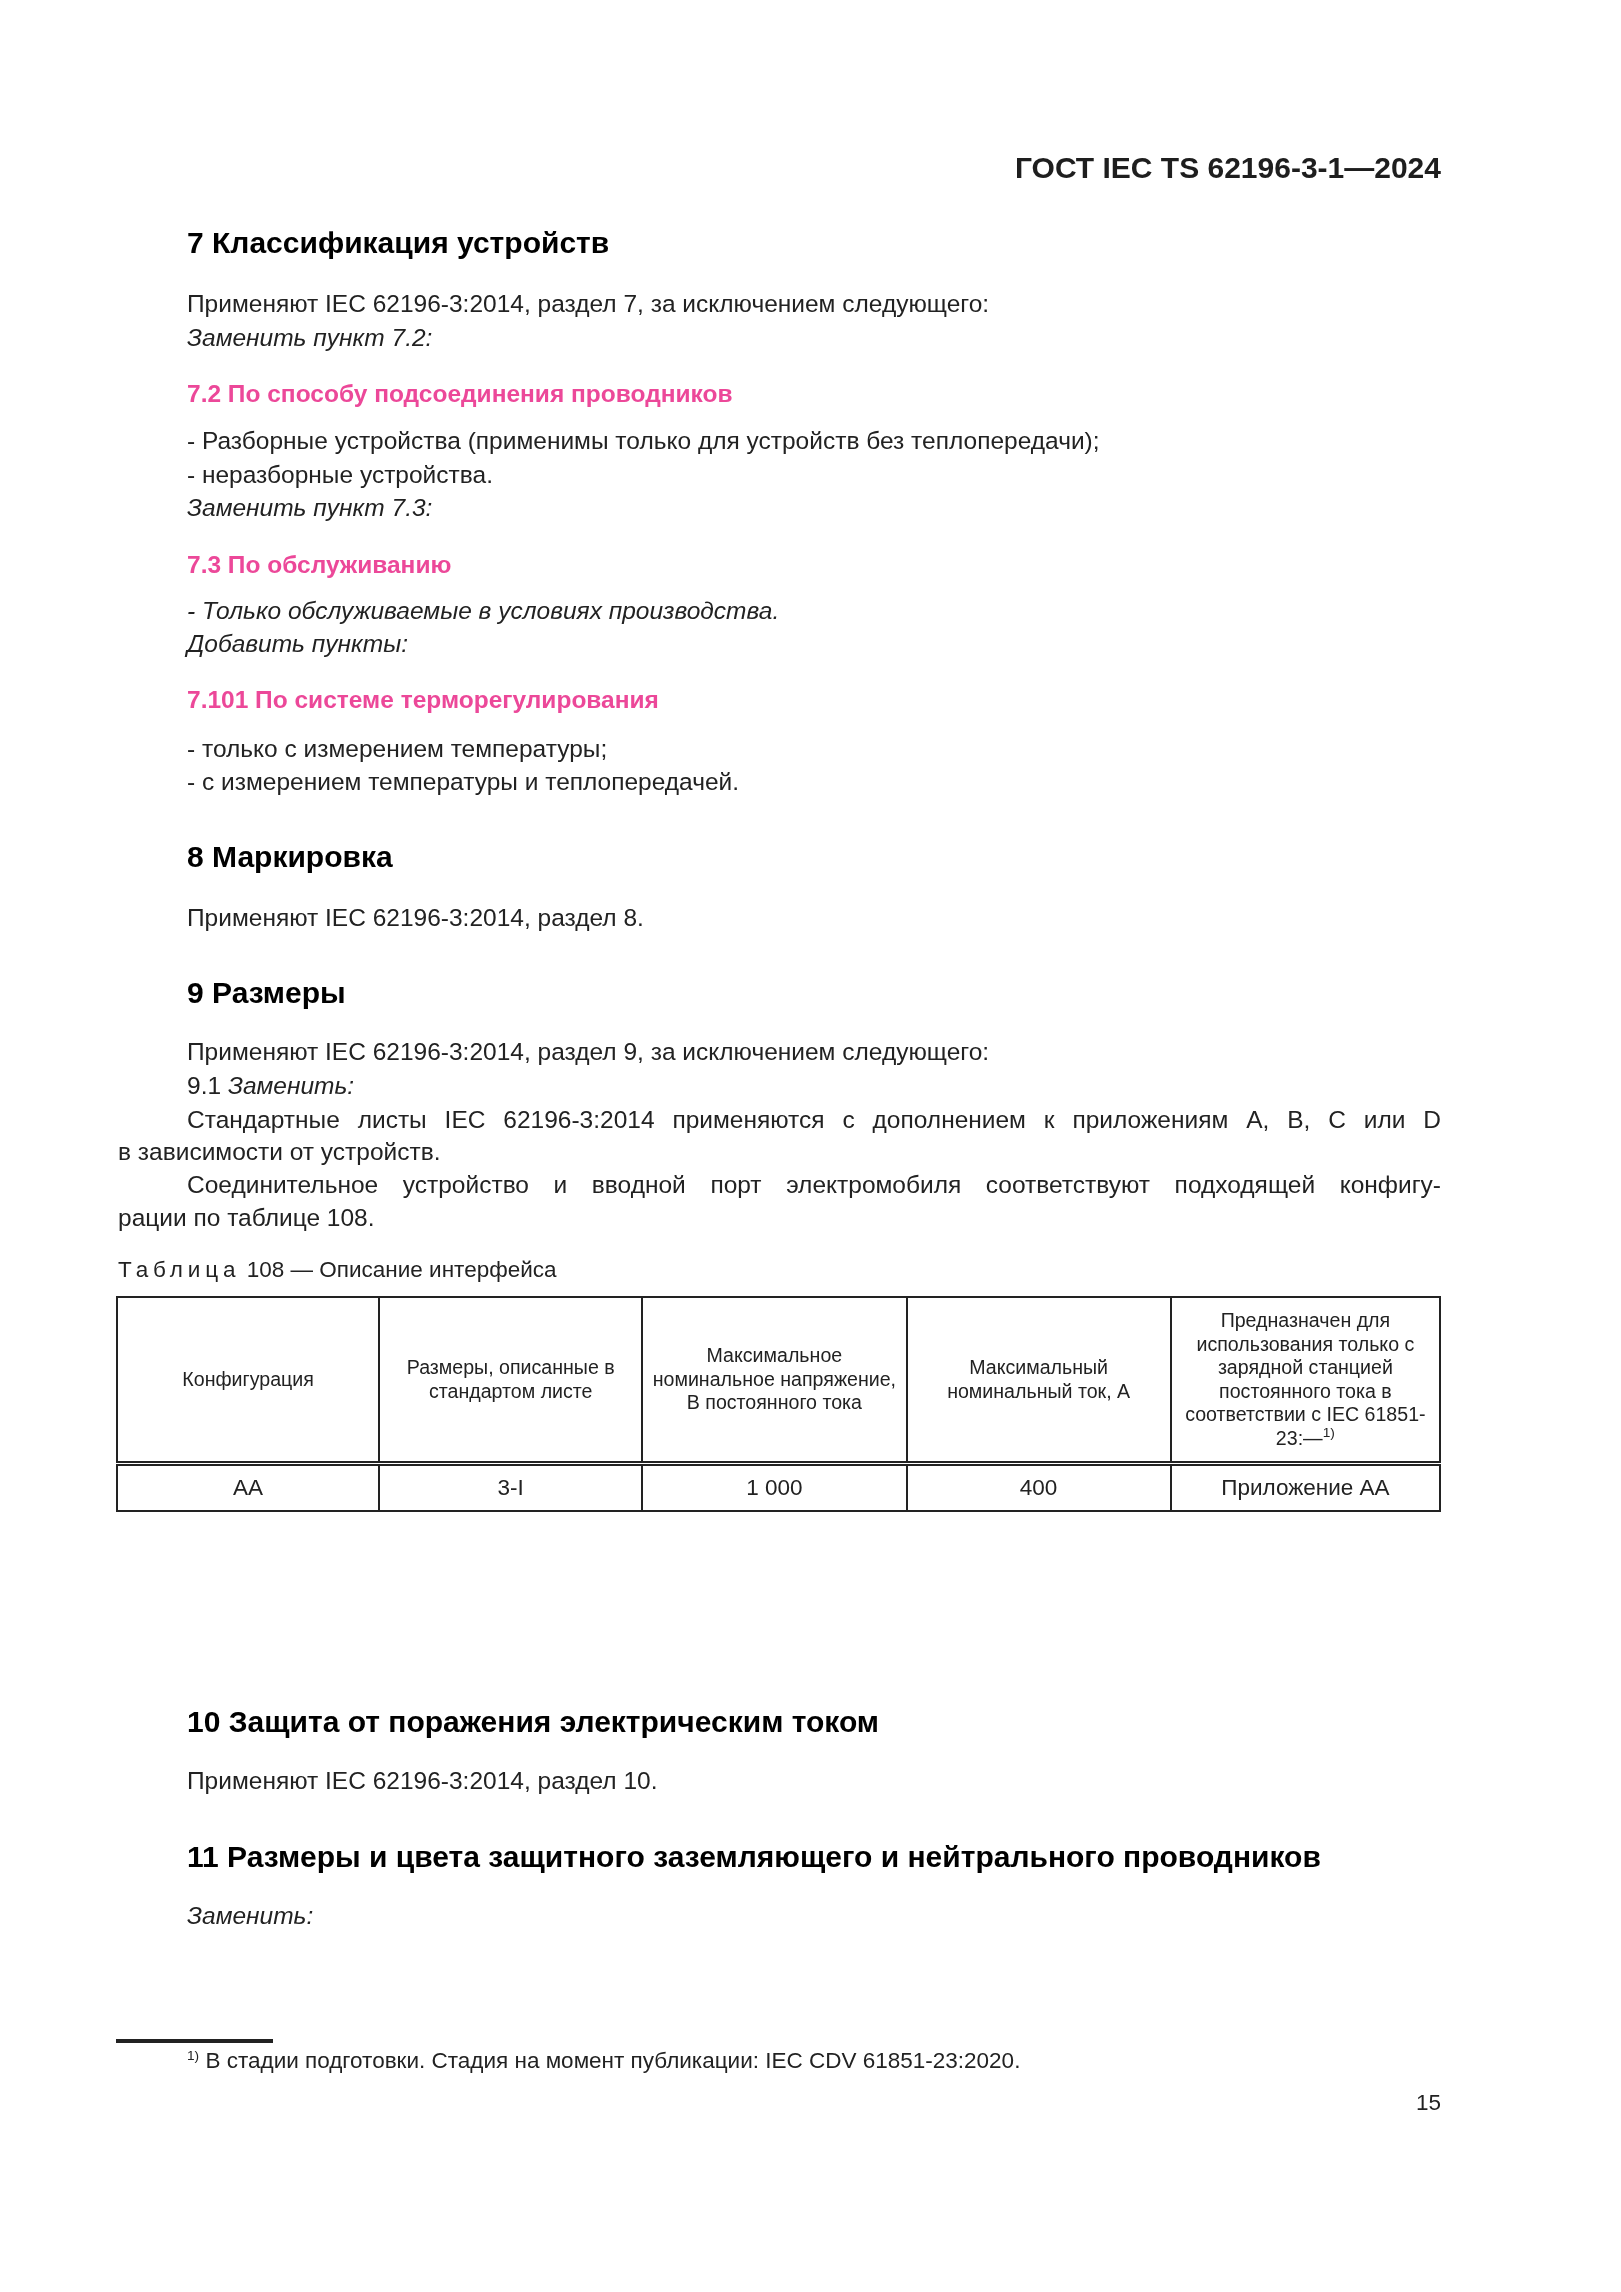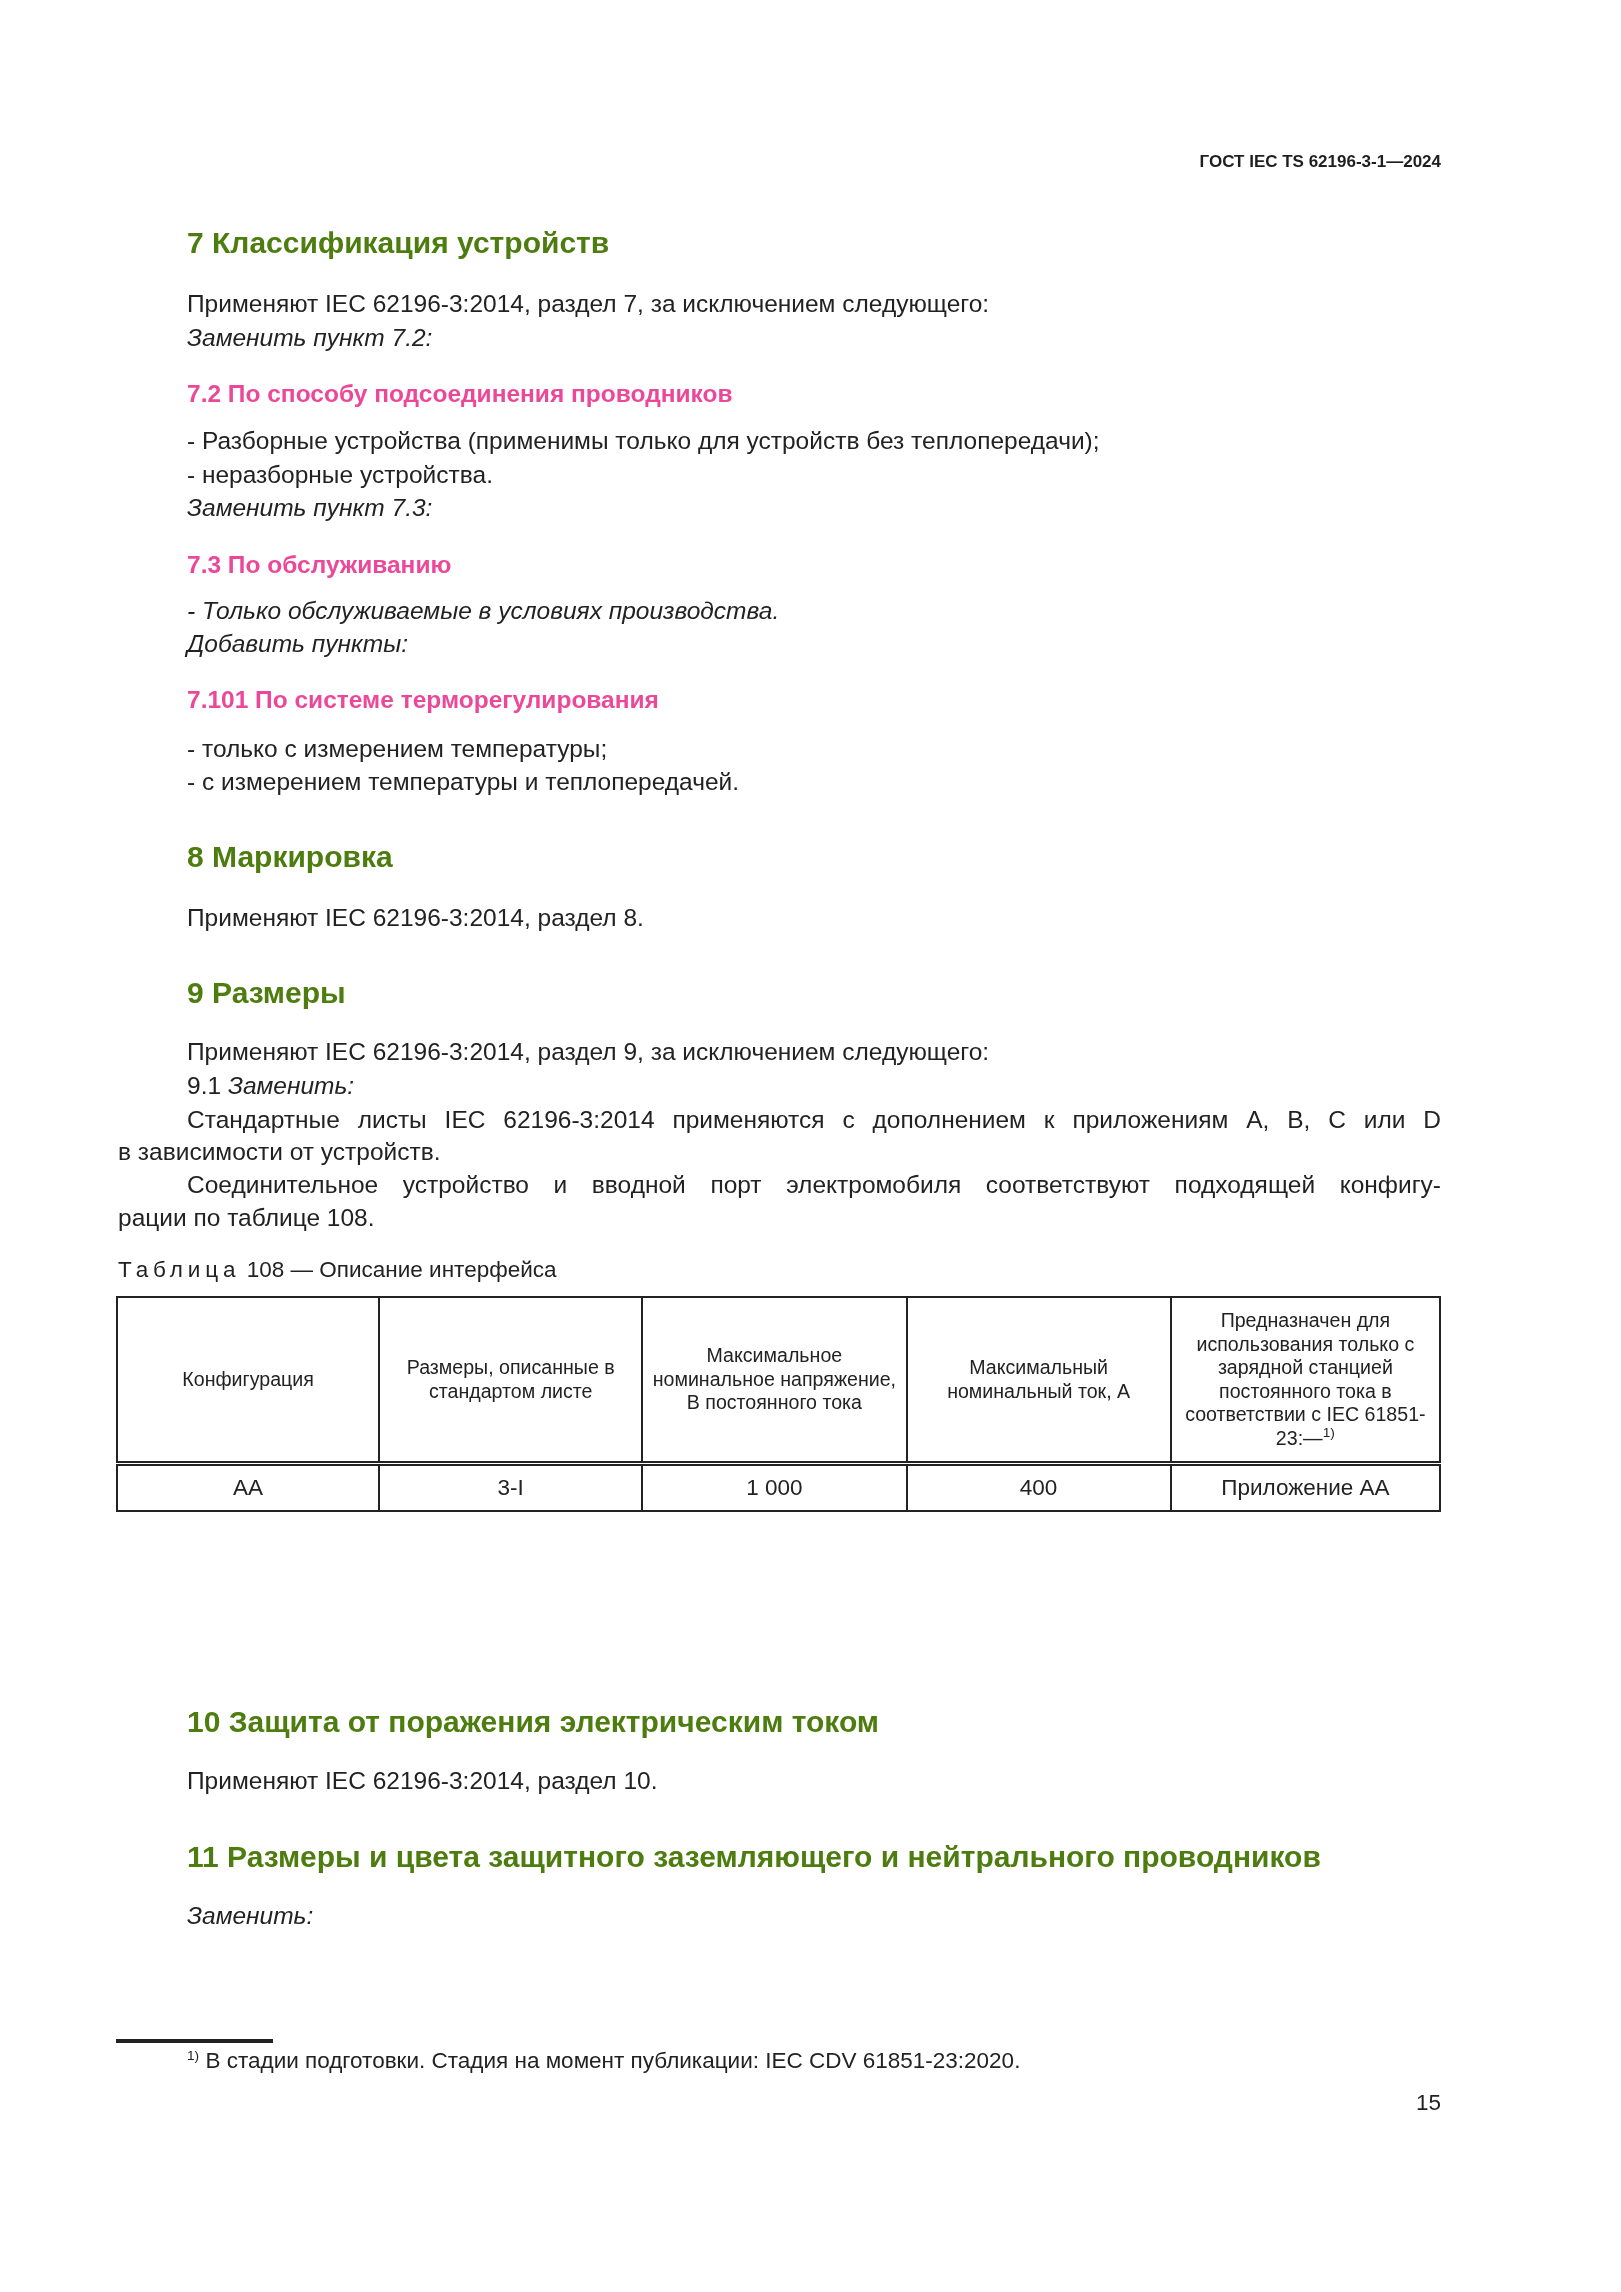--- a/index.html
+++ b/index.html
@@ -1,23 +1,23 @@
 <!DOCTYPE html>
 <html><head>
 <meta charset="utf-8">
 <style>
   html, body { margin: 0; padding: 0; }
   body { width: 1621px; height: 2293px; background: #ffffff; position: relative; overflow: hidden;
          font-family: "Liberation Sans", sans-serif; color: #222222; }
   .ln { position: absolute; white-space: nowrap; line-height: 1; }
   .body { font-size: 24.5px; }
   .it { font-style: italic; }
-  .h1 { font-size: 30px; font-weight: bold; color: #4d7c0f; }
+  .h1 { font-size: 30px; font-weight: bold; color: #000000; }
   .h2 { font-size: 24.5px; font-weight: bold; color: #ec4899; }
-  .hdr { font-size: 17px; font-weight: bold; color: #1e1e1e; }
+  .hdr { font-size: 30px; font-weight: bold; color: #1e1e1e; }
   .just { text-align: justify; text-align-last: justify; }
   .spaced { letter-spacing: 4.9px; }
 
   #tbl { position: absolute; left: 116px; top: 1296px; width: 1325px; border-collapse: collapse; font-size: 20.6px; }
   #tbl td, #tbl th { border: 2.9px solid #222; text-align: center; vertical-align: middle; padding: 0 5.9px; font-weight: normal; }
   #tbl th { height: 163px; line-height: 23.5px; font-size: 19.6px; }
   #tbl thead tr th { border-bottom: 5.9px double #222; }
   #tbl td { height: 44px; font-size: 22.5px; }
   sup { font-size: 13.7px; vertical-align: 7.8px; line-height: 0; }
   .rule { position: absolute; left: 116px; top: 2039px; width: 157px; height: 3.9px; background: #222; }

